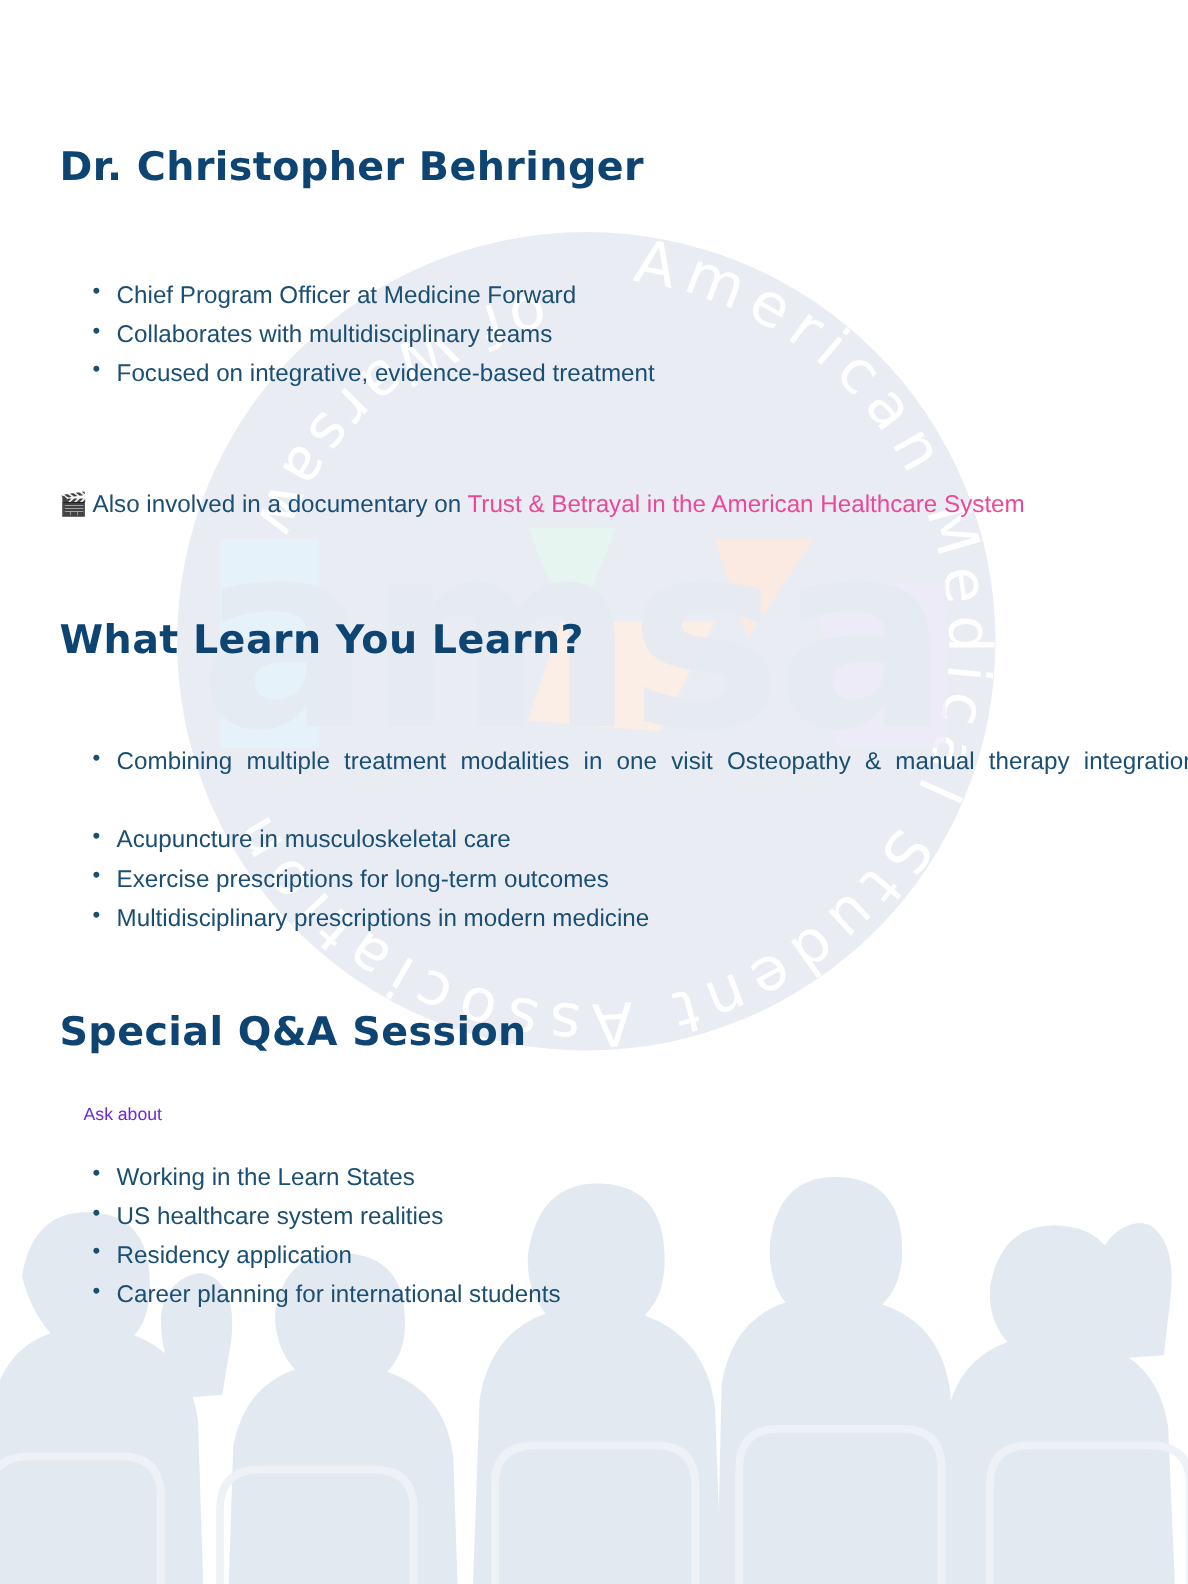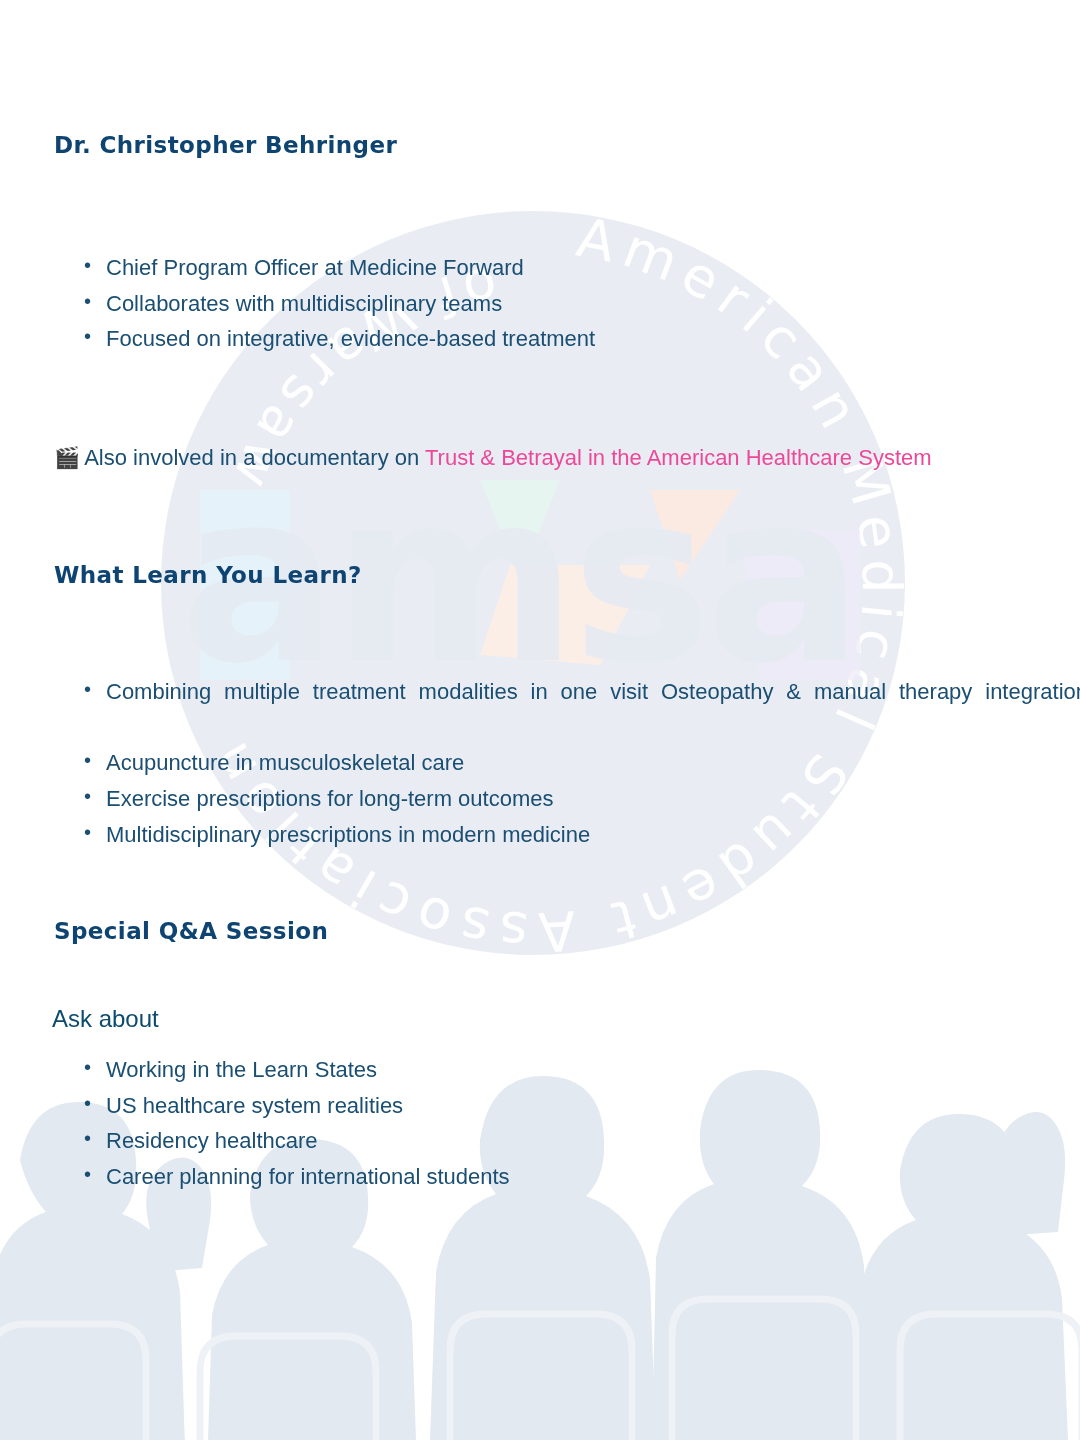--- a/index.html
+++ b/index.html
@@ -54,21 +54,21 @@
   }
 
   
   .content {
     position: relative;
     z-index: 5;
     padding: 0;
   }
 
   h1.section-title {
-    font-size: 23px;
+    font-size: 36px;
     font-weight: bold;
     color: #0e4472;
     letter-spacing: 0.4px;
     margin: 0;
     font-family: "DejaVu Sans", "Liberation Sans", sans-serif;
   }
 
   .title-behringer {
     position: absolute;
     left: 54px;
@@ -146,24 +146,24 @@
   }
   .learn-list > li.just::after {
     content: "";
     display: inline-block;
     width: 100%;
   }
 
   
   .ask-label {
     position: absolute;
-    left: 52px;
+    left: 76px;
     top: 1005px;
-    color: #0c4a6e;
-    font-size: 24px;
+    color: #6d28d9;
+    font-size: 16px;
   }
   .qa-list {
     position: absolute;
     left: 66px;
     top: 1040px;
     width: 800px;
   }
   .qa-list > li {
     line-height: 1.62;
   }
@@ -243,18 +243,18 @@
       <li>Multidisciplinary prescriptions in modern medicine</li>
     </ul>
 
     <h1 class="section-title title-qa">Special Q&amp;A Session</h1>
 
     <div class="ask-label">Ask about</div>
 
     <ul class="bullets qa-list">
       <li>Working in the Learn States</li>
       <li>US healthcare system realities</li>
-      <li>Residency healthcare</li>
+      <li>Residency application</li>
       <li>Career planning for international students</li>
     </ul>
 
   </div>
 </div>
 
 </body></html>

